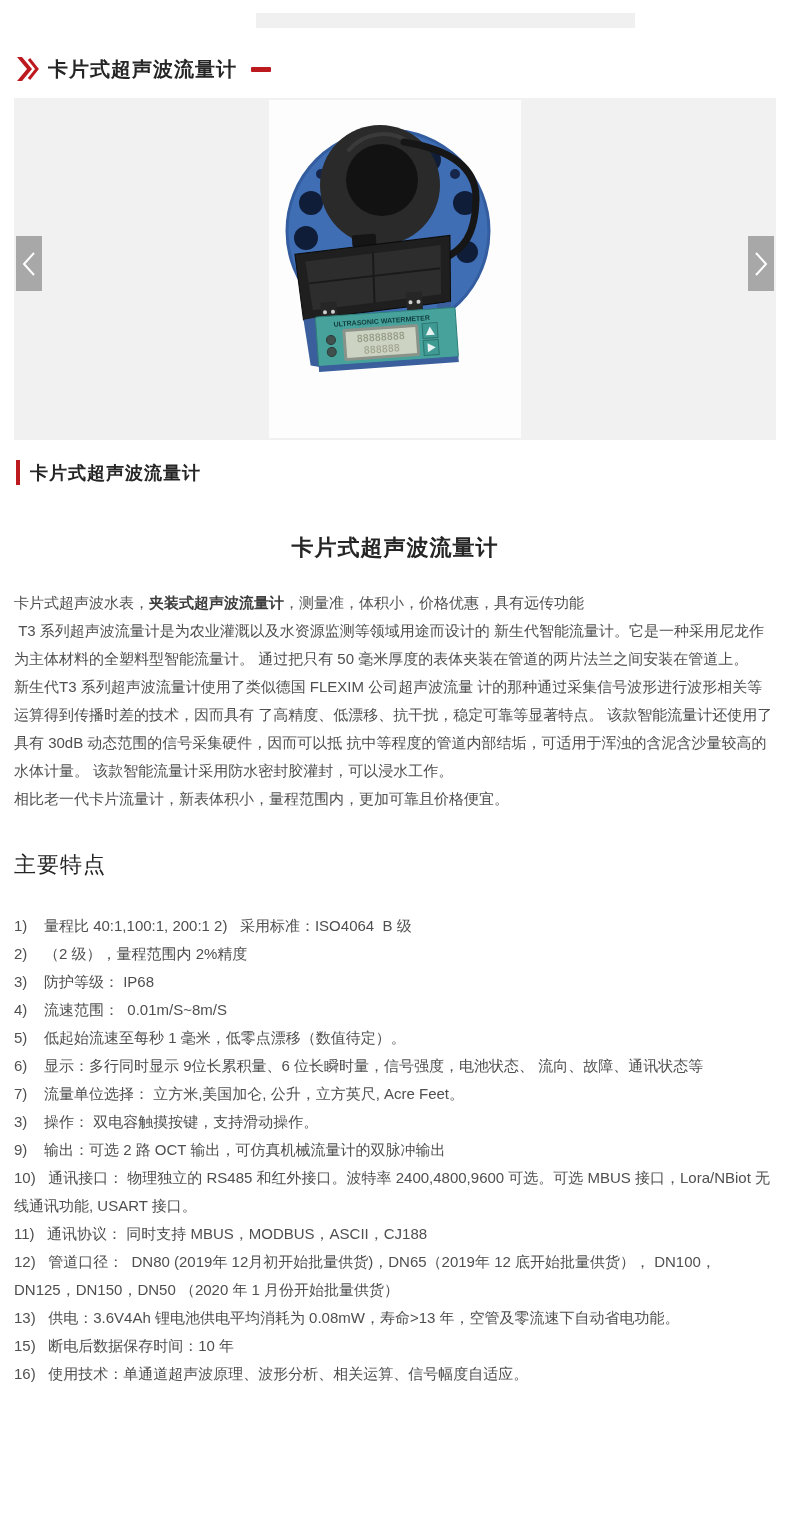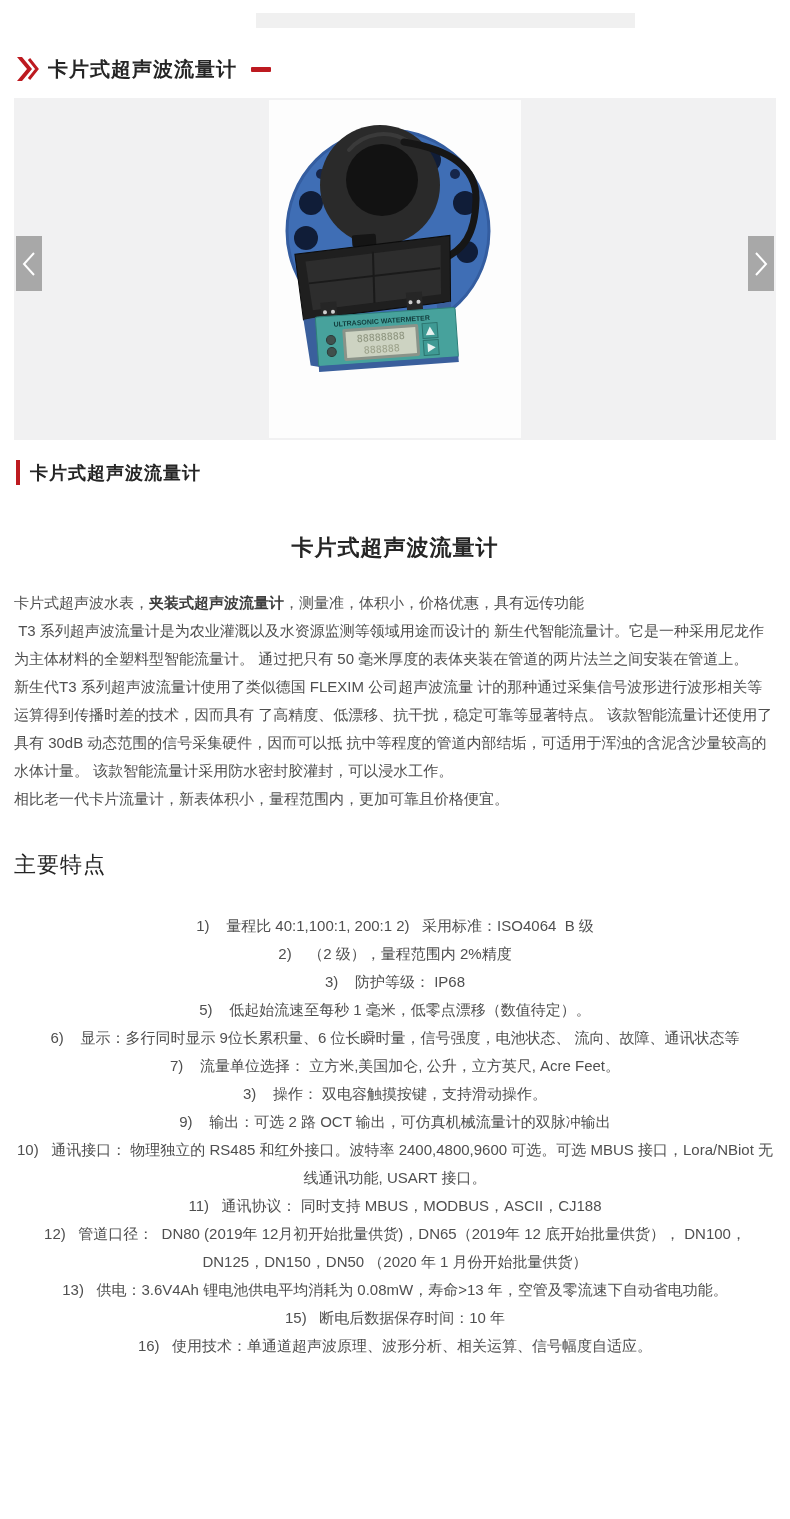--- a/index.html
+++ b/index.html
@@ -59,21 +59,21 @@
   }
   .body-text {
     margin-top:26px; font-size:15px; line-height:28px; color:#4f4f4f;
     white-space:pre-wrap;
   }
   .body-text .b { font-weight:bold; color:#3d3d3d; }
   .features-heading {
     font-size:22px; font-weight:normal; color:#252525; margin-top:37px;
     letter-spacing:1px;
   }
-  .feature-list { margin-top:32px;text-align:center; }
+  .feature-list { margin-top:32px; }
   .feature-item {
     font-size:15px; line-height:28px; color:#4f4f4f; white-space:pre-wrap;
   }
 </style>
 </head>
 <body>
 
 <div class="top-bar"></div>
 
 <div class="page-header">
@@ -172,20 +172,21 @@
 <span> T3 系列超声波流量计是为农业灌溉以及水资源监测等领域用途而设计的 新生代智能流量计。它是一种采用尼龙作为主体材料的全塑料型智能流量计。 通过把只有 50 毫米厚度的表体夹装在管道的两片法兰之间安装在管道上。</span>
 <span>新生代T3 系列超声波流量计使用了类似德国 FLEXIM 公司超声波流量 计的那种通过采集信号波形进行波形相关等运算得到传播时差的技术，因而具有 了高精度、低漂移、抗干扰，稳定可靠等显著特点。 该款智能流量计还使用了具有 30dB 动态范围的信号采集硬件，因而可以抵 抗中等程度的管道内部结垢，可适用于浑浊的含泥含沙量较高的水体计量。 该款智能流量计采用防水密封胶灌封，可以浸水工作。</span>
 <span>相比老一代卡片流量计，新表体积小，量程范围内，更加可靠且价格便宜。</span></div>
 
   <h2 class="features-heading">主要特点</h2>
 
   <div class="feature-list">
     <div class="feature-item">1)    量程比 40:1,100:1, 200:1 2)   采用标准：ISO4064  B 级</div>
     <div class="feature-item">2)    （2 级），量程范围内 2%精度</div>
     <div class="feature-item">3)    防护等级： IP68</div>
+    <div class="feature-item">4)    流速范围：  0.01m/S~8m/S</div>
     <div class="feature-item">5)    低起始流速至每秒 1 毫米，低零点漂移（数值待定）。</div>
     <div class="feature-item">6)    显示：多行同时显示 9位长累积量、6 位长瞬时量，信号强度，电池状态、 流向、故障、通讯状态等</div>
     <div class="feature-item">7)    流量单位选择： 立方米,美国加仑, 公升，立方英尺, Acre Feet。</div>
     <div class="feature-item">3)    操作： 双电容触摸按键，支持滑动操作。</div>
     <div class="feature-item">9)    输出：可选 2 路 OCT 输出，可仿真机械流量计的双脉冲输出</div>
     <div class="feature-item">10)   通讯接口： 物理独立的 RS485 和红外接口。波特率 2400,4800,9600 可选。可选 MBUS 接口，Lora/NBiot 无线通讯功能, USART 接口。</div>
     <div class="feature-item">11)   通讯协议： 同时支持 MBUS，MODBUS，ASCII，CJ188</div>
     <div class="feature-item">12)   管道口径：  DN80 (2019年 12月初开始批量供货)，DN65（2019年 12 底开始批量供货）， DN100，DN125，DN150，DN50 （2020 年 1 月份开始批量供货）</div>
     <div class="feature-item">13)   供电：3.6V4Ah 锂电池供电平均消耗为 0.08mW，寿命&gt;13 年，空管及零流速下自动省电功能。</div>
     <div class="feature-item">15)   断电后数据保存时间：10 年</div>

